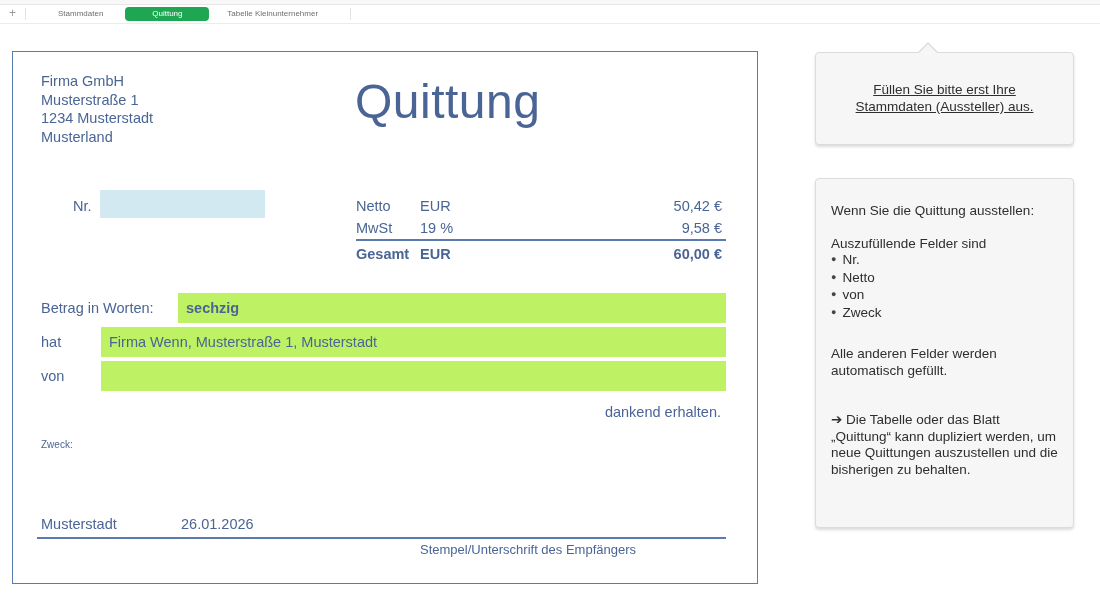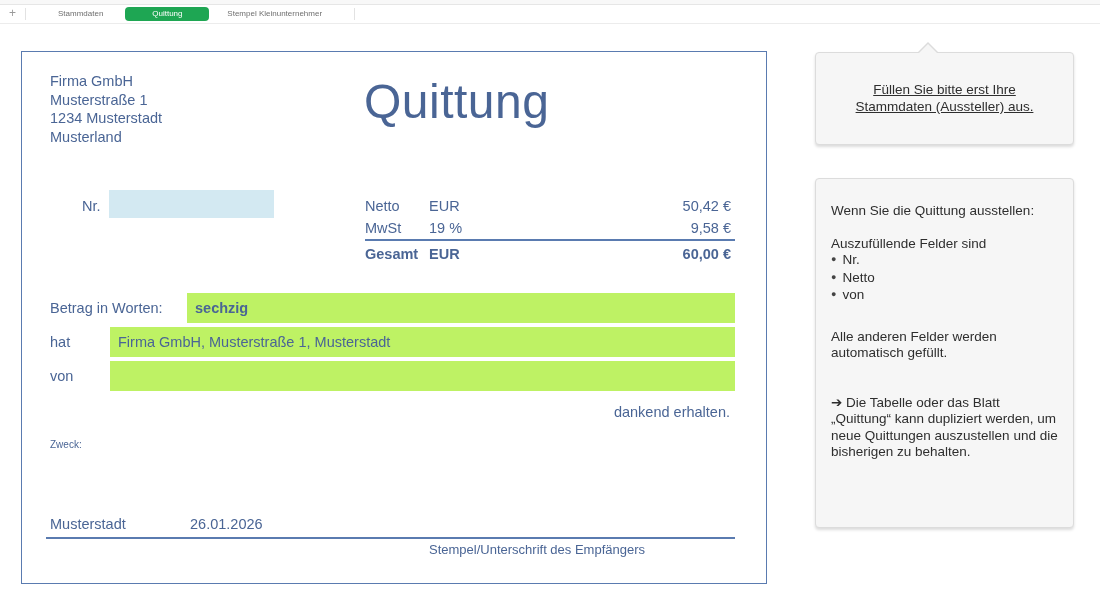--- a/index.html
+++ b/index.html
@@ -9,21 +9,21 @@
     
     .topline { position: absolute; left: 0; top: 0; width: 1100px; height: 5px; border-bottom: 1px solid #e6e6e6; background: #f8f8f8; }
     .tabbar { position: absolute; left: 0; top: 5px; width: 1100px; height: 19px; border-bottom: 1px solid #ececec; background: #fff; display: flex; align-items: center; font-size: 8px; color: #6f6f6f; }
     .tab-add { width: 26px; text-align: center; font-size: 12px; color: #9a9a9a; border-right: 1px solid #e2e2e2; height: 12px; line-height: 11px; }
     .tab { height: 14px; line-height: 14px; padding: 0 10px; margin-right: 8px; }
     .tab.first { margin-left: 22px; }
     .tab.active { background: #1ea653; color: #fff; border-radius: 4px; width: 84px; text-align: center; margin-left: 4px; }
     .tab-sep { width: 1px; height: 12px; background: #e2e2e2; margin-left: 14px; }
 
     
-    .receipt { position: absolute; left: 21px; top: 51px; width: 746px; height: 533px; border: 1.5px solid #5a7bb0; background: #fff; color: #4a6595; padding-left: 48px; }
+    .receipt { position: absolute; left: 12px; top: 51px; width: 746px; height: 533px; border: 1.5px solid #5a7bb0; background: #fff; color: #4a6595; padding-left: 48px; }
     .issuer { position: absolute; left: 28px; top: 20px; font-size: 14.5px; line-height: 18.5px; }
     .title { position: absolute; left: 342px; top: 22px; font-size: 48px; color: #4a6595; letter-spacing: 0.5px; }
 
     .nr-label { position: absolute; left: 60px; top: 146px; font-size: 14.5px; }
     .nr-field { position: absolute; left: 87px; top: 138px; width: 165px; height: 28px; background: #d3e9f2; }
 
     .amounts { position: absolute; left: 343px; top: 143px; width: 370px; font-size: 14.5px; }
     .amt-row { position: relative; height: 22px; line-height: 22px; }
     .amt-row .c1 { position: absolute; left: 0; }
     .amt-row .c2 { position: absolute; left: 64px; }
@@ -55,21 +55,21 @@
     .mt { margin-top: 33px; }
   </style>
 </head>
 <body>
 
 <div class="topline"></div>
 <div class="tabbar">
   <div class="tab-add"><span>+</span></div>
   <div class="tab first">Stammdaten</div>
   <div class="tab active">Quittung</div>
-  <div class="tab">Stempel Kleinunternehmer</div>
+  <div class="tab">Tabelle Kleinunternehmer</div>
   <div class="tab-sep"></div>
 </div>
 
 <div class="receipt">
   <div class="issuer">
     <div>Firma GmbH</div>
     <div>Musterstraße 1</div>
     <div>1234 Musterstadt</div>
     <div>Musterland</div>
   </div>
@@ -95,21 +95,21 @@
       <span class="c3">60,00 €</span>
     </div>
   </div>
 
   <div class="field-row" style="top:241px; width:685px; height:30px;">
     <span class="field-label">Betrag in Worten:</span>
     <div class="field-box bold" style="left:137px; width:548px;">sechzig</div>
   </div>
   <div class="field-row" style="top:275px; width:685px; height:26px;">
     <span class="field-label">hat</span>
-    <div class="field-box" style="left:60px; width:625px;">Firma GmbH, Musterstraße 1, Musterstadt</div>
+    <div class="field-box" style="left:60px; width:625px;">Firma Wenn, Musterstraße 1, Musterstadt</div>
   </div>
   <div class="field-row" style="top:309px; width:685px; height:30px;">
     <span class="field-label">von</span>
     <div class="field-box" style="left:60px; width:625px;"></div>
   </div>
 
   <div class="thanks">dankend erhalten.</div>
   <div class="zweck">Zweck:</div>
   <div class="place">Musterstadt</div>
   <div class="date">26.01.2026</div>
@@ -124,16 +124,17 @@
   <div>Stammdaten (Aussteller) aus.</div>
 </div>
 
 <div class="hint hint2">
   <p>Wenn Sie die Quittung ausstellen:</p>
   <div>Auszufüllende Felder sind</div>
   <ul>
     <li>Nr.</li>
     <li>Netto</li>
     <li>von</li>
+    <li>Zweck</li>
   </ul>
   <p style="margin-top:24px;">Alle anderen Felder werden automatisch gefüllt.</p>
   <p class="mt">➔ Die Tabelle oder das Blatt „Quittung“ kann dupliziert werden, um neue Quittungen auszustellen und die bisherigen zu behalten.</p>
 </div>
 
 </body></html>

